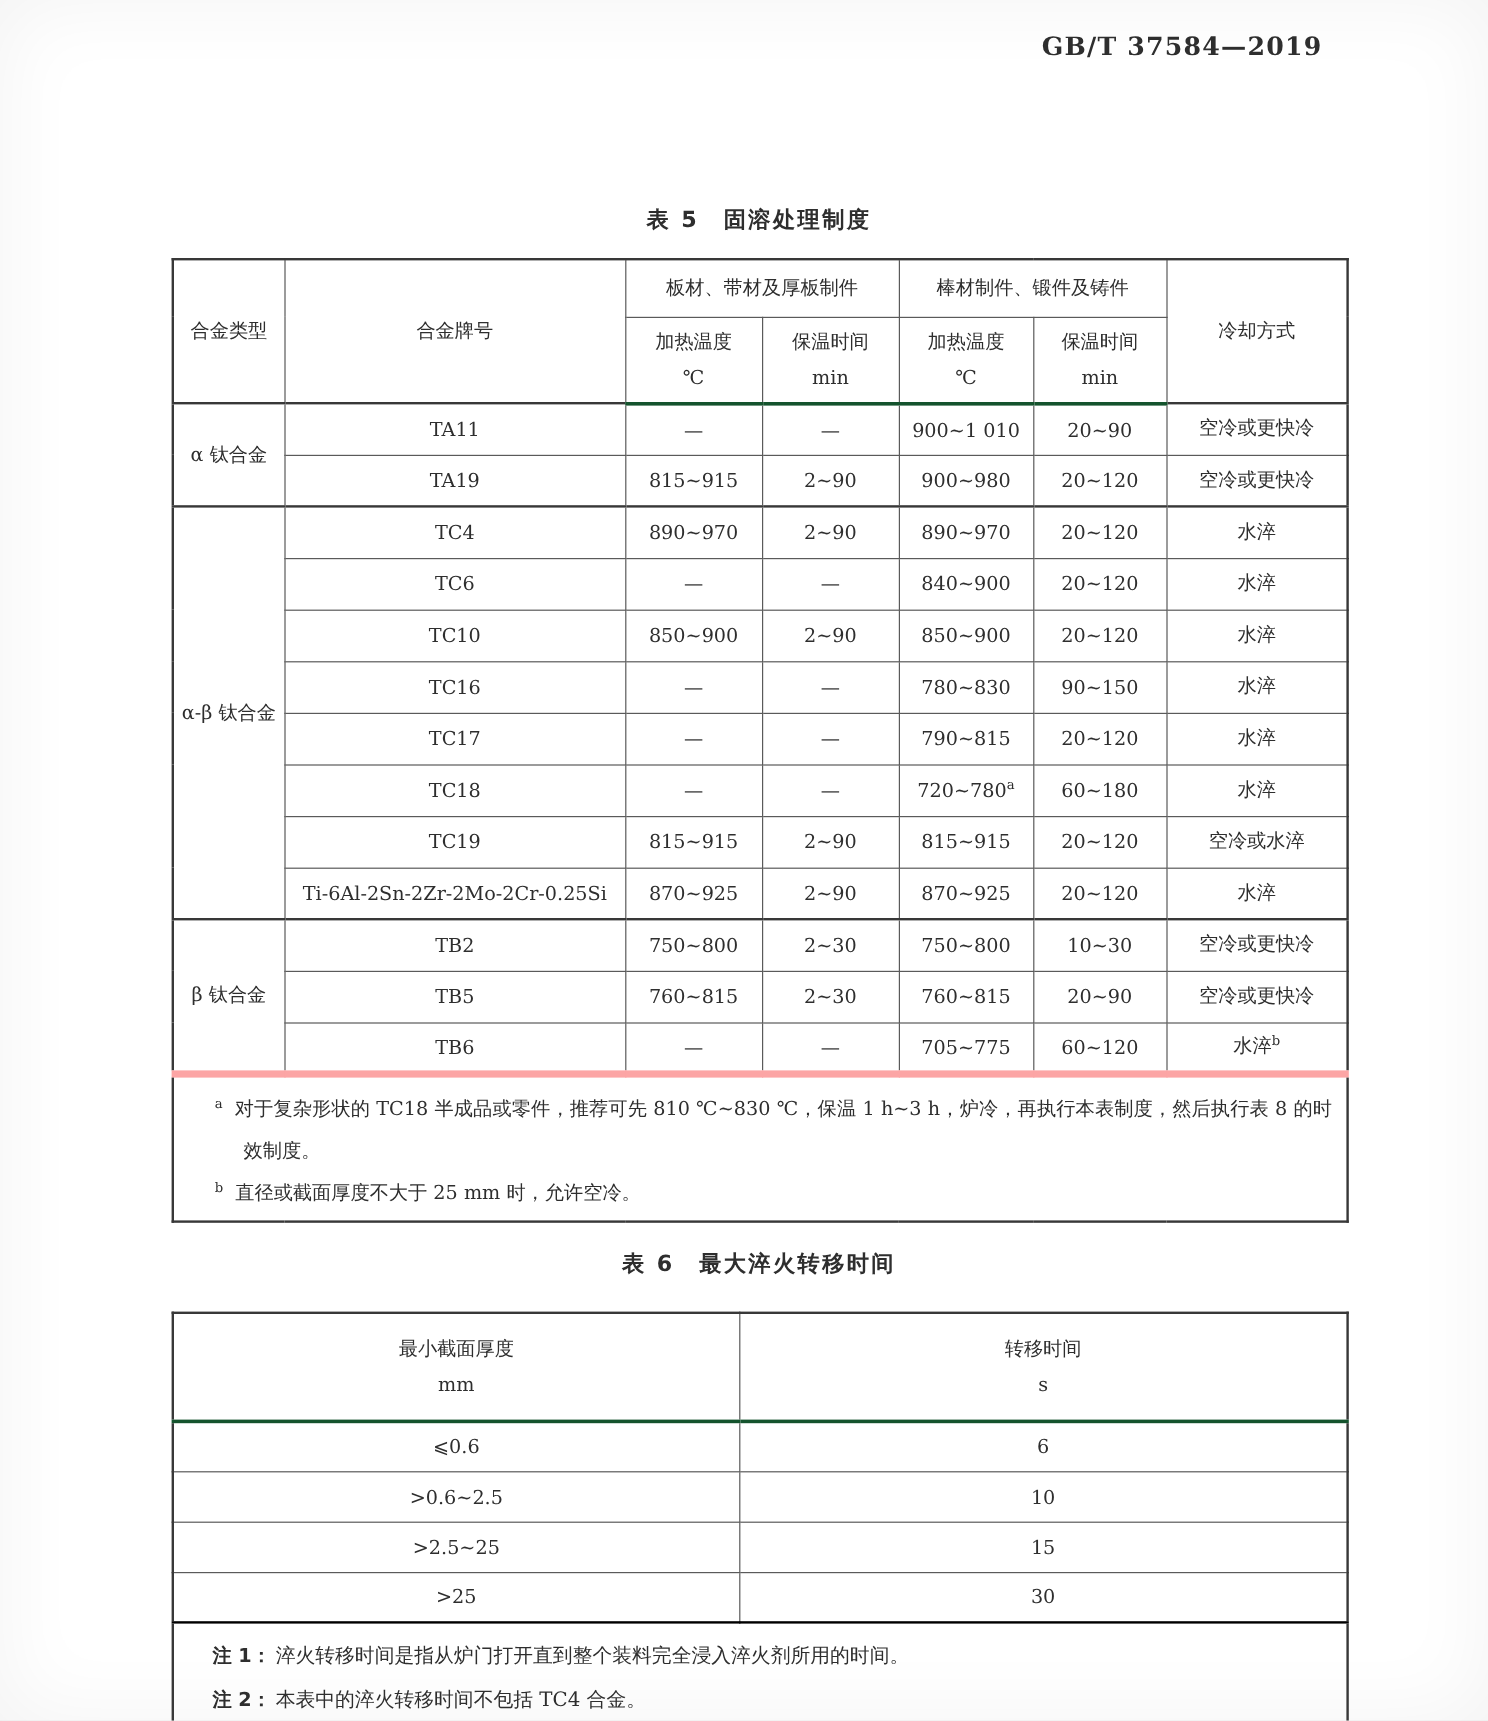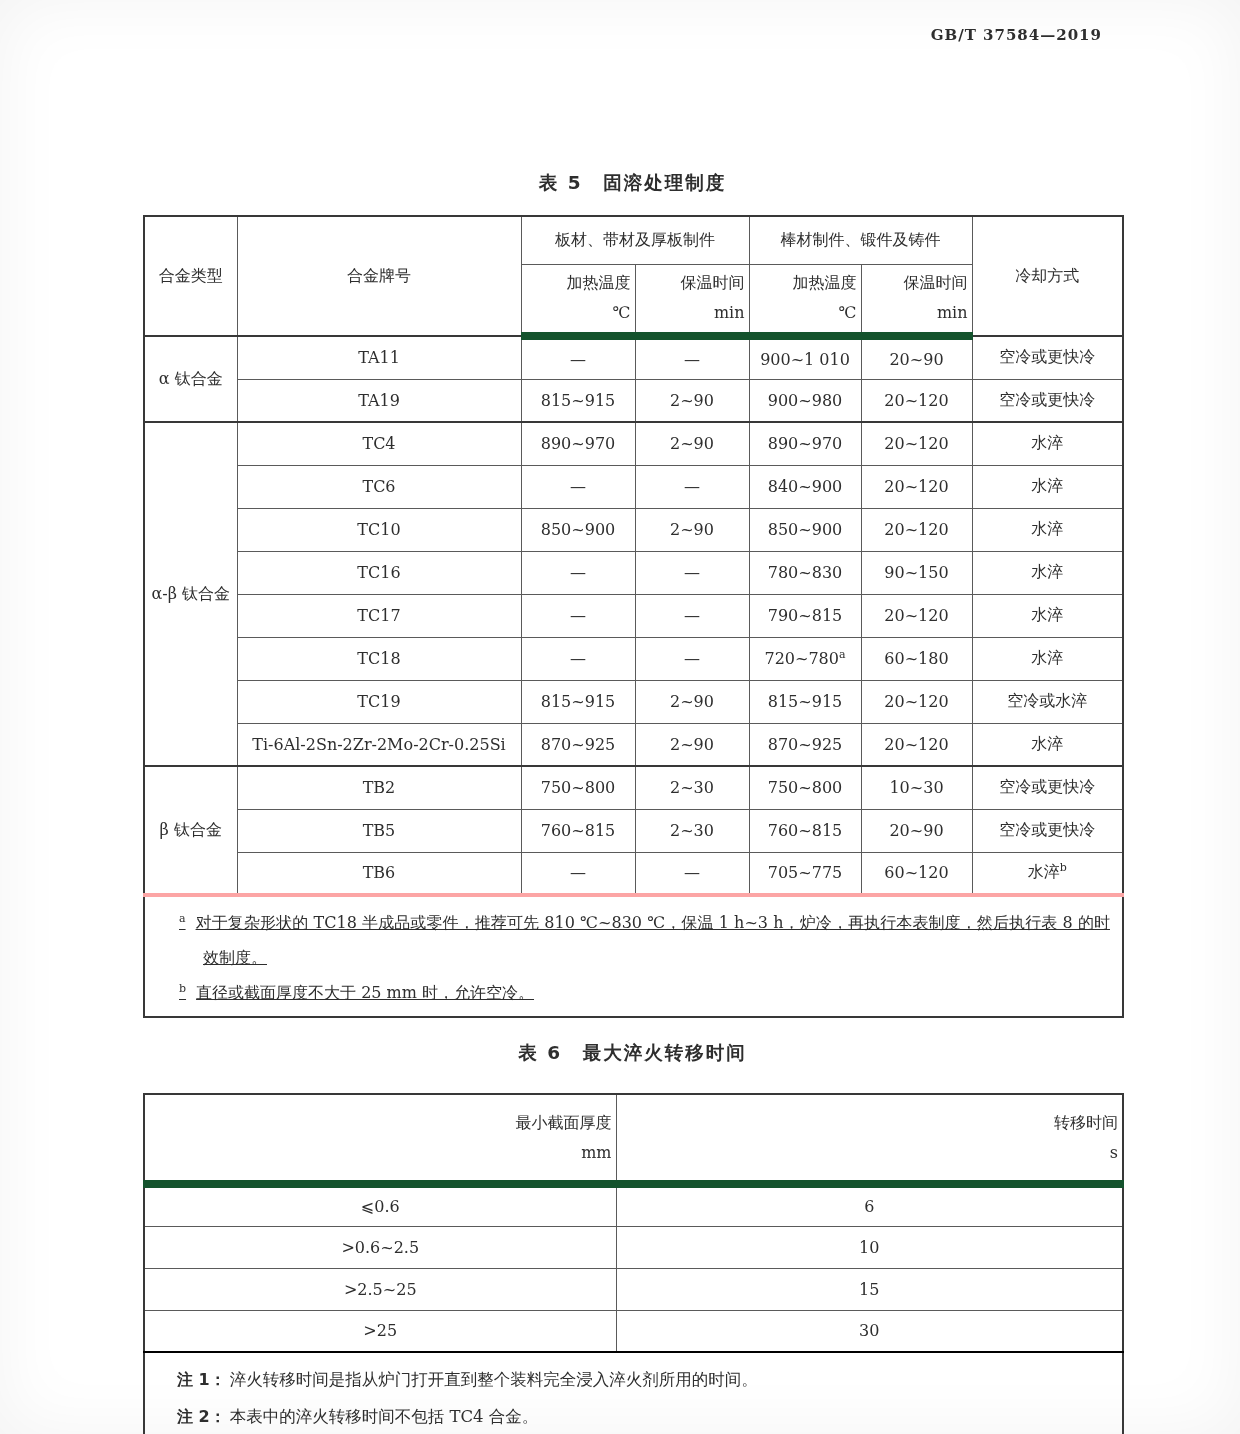--- a/index.html
+++ b/index.html
@@ -8,21 +8,21 @@
     width:1240px;height:1434px;
     margin:0 auto;
     background:#ffffff;
     box-shadow:inset 0 0 70px rgba(0,0,0,0.05);
     font-family:"DejaVu Serif","Liberation Serif",serif;
     color:#2e2e2e;
     overflow:hidden;
   }
   .std-code{
     position:absolute;top:26px;right:138px;
-    font-size:15px;font-weight:bold;letter-spacing:1px;
+    font-size:21px;font-weight:bold;letter-spacing:1px;
     font-family:"DejaVu Serif","Liberation Serif",serif;
   }
   .intro{
     position:absolute;top:74px;left:140px;width:982px;
     font-size:17.5px;line-height:41px;text-align:justify;
     letter-spacing:0.5px;
   }
   .caption{
     position:absolute;left:143px;width:979px;
     text-align:center;font-weight:bold;font-size:18.5px;
@@ -39,30 +39,30 @@
     font-size:16px;
   }
   th,td{
     border:1px solid #5a5a5a;
     text-align:center;vertical-align:middle;
     font-weight:normal;padding:0 4px;
     overflow:hidden;
   }
   table{border:2px solid #383838;}
   thead th{border-bottom-width:1px;}
-  thead tr:last-child th{border-bottom:8px solid #14532d;text-align:right;}
+  thead tr:last-child th{border-bottom:3px solid #14532d;}
   .t5 thead tr:first-child{height:48px;}
   .t5 thead tr:last-child{height:72px;}
   .t5 tbody tr{height:43px;}
   .sub div{line-height:30px;}
   .group-start td{border-top:2px solid #383838;}
   sup{font-size:11px;line-height:0;}
   .fn-cell{
-    border-top:4px solid #fca5a5;
-    text-align:left;padding:8px 12px 6px 18px;text-decoration:underline;
+    border-top:6px solid #fca5a5;
+    text-align:left;padding:8px 12px 6px 18px;
   }
   .fn{
     line-height:35px;font-size:16px;
     padding-left:40px;text-indent:-24px;
     text-align:justify;
   }
   .fn sup{margin-right:10px;}
   .t6 thead tr{height:90px;}
   .t6 tbody tr{height:42px;}
   .notes-cell{

